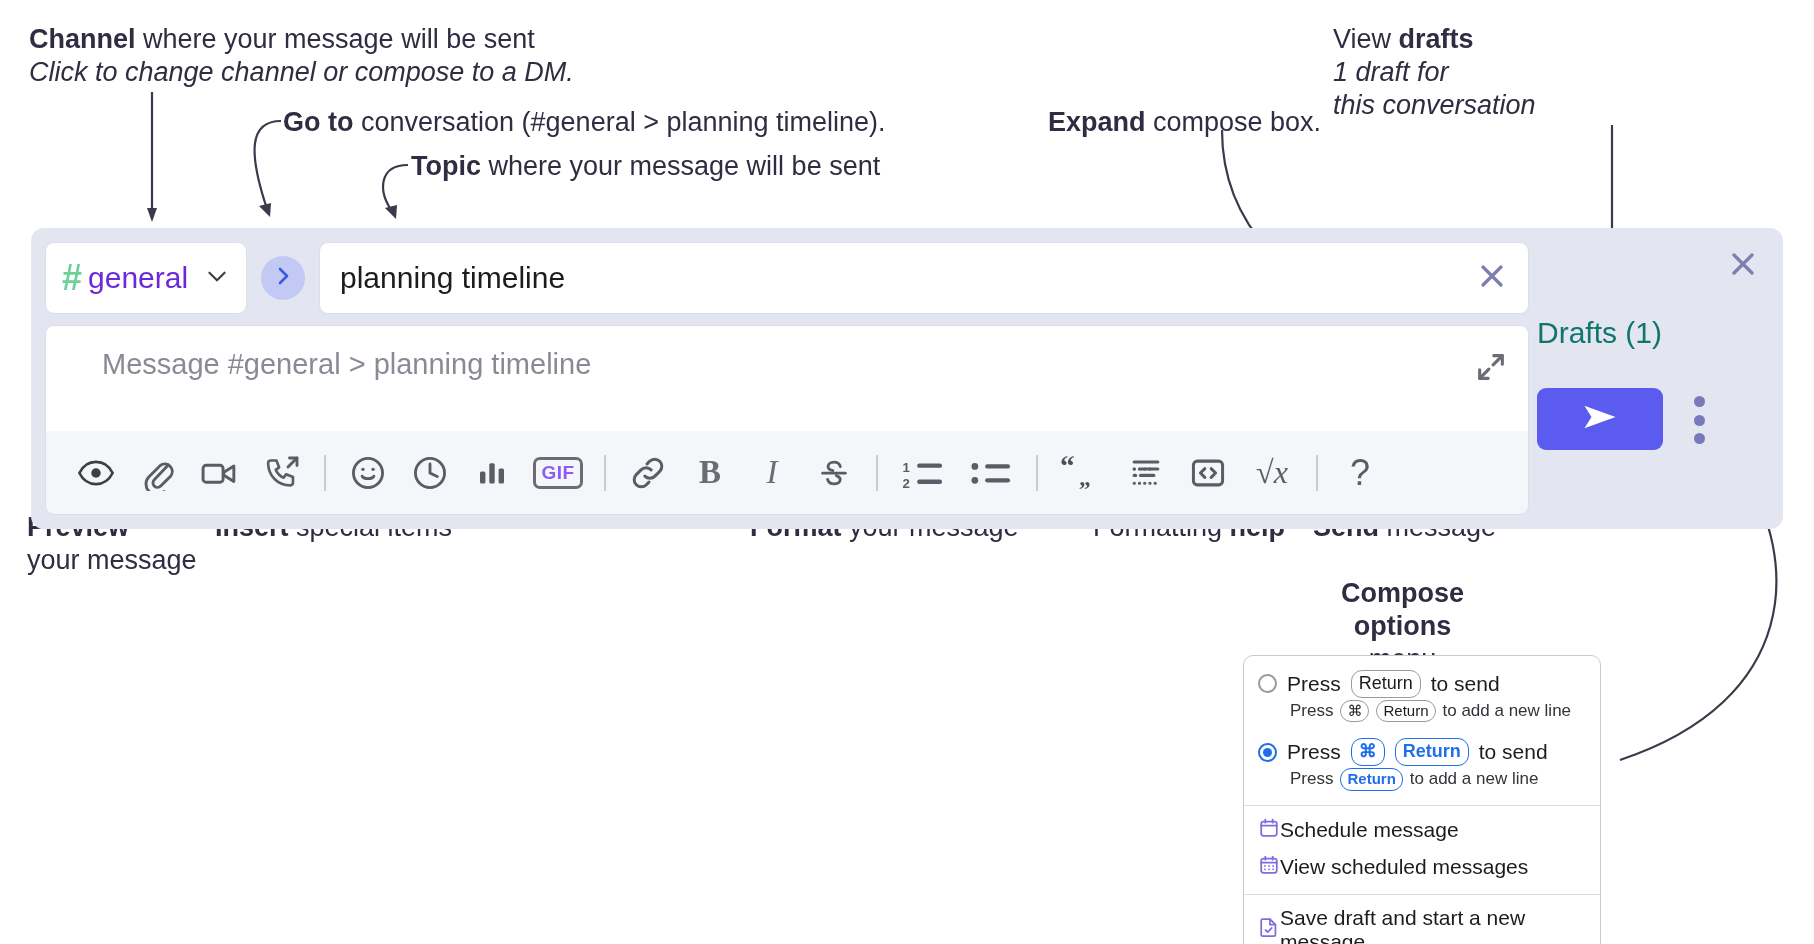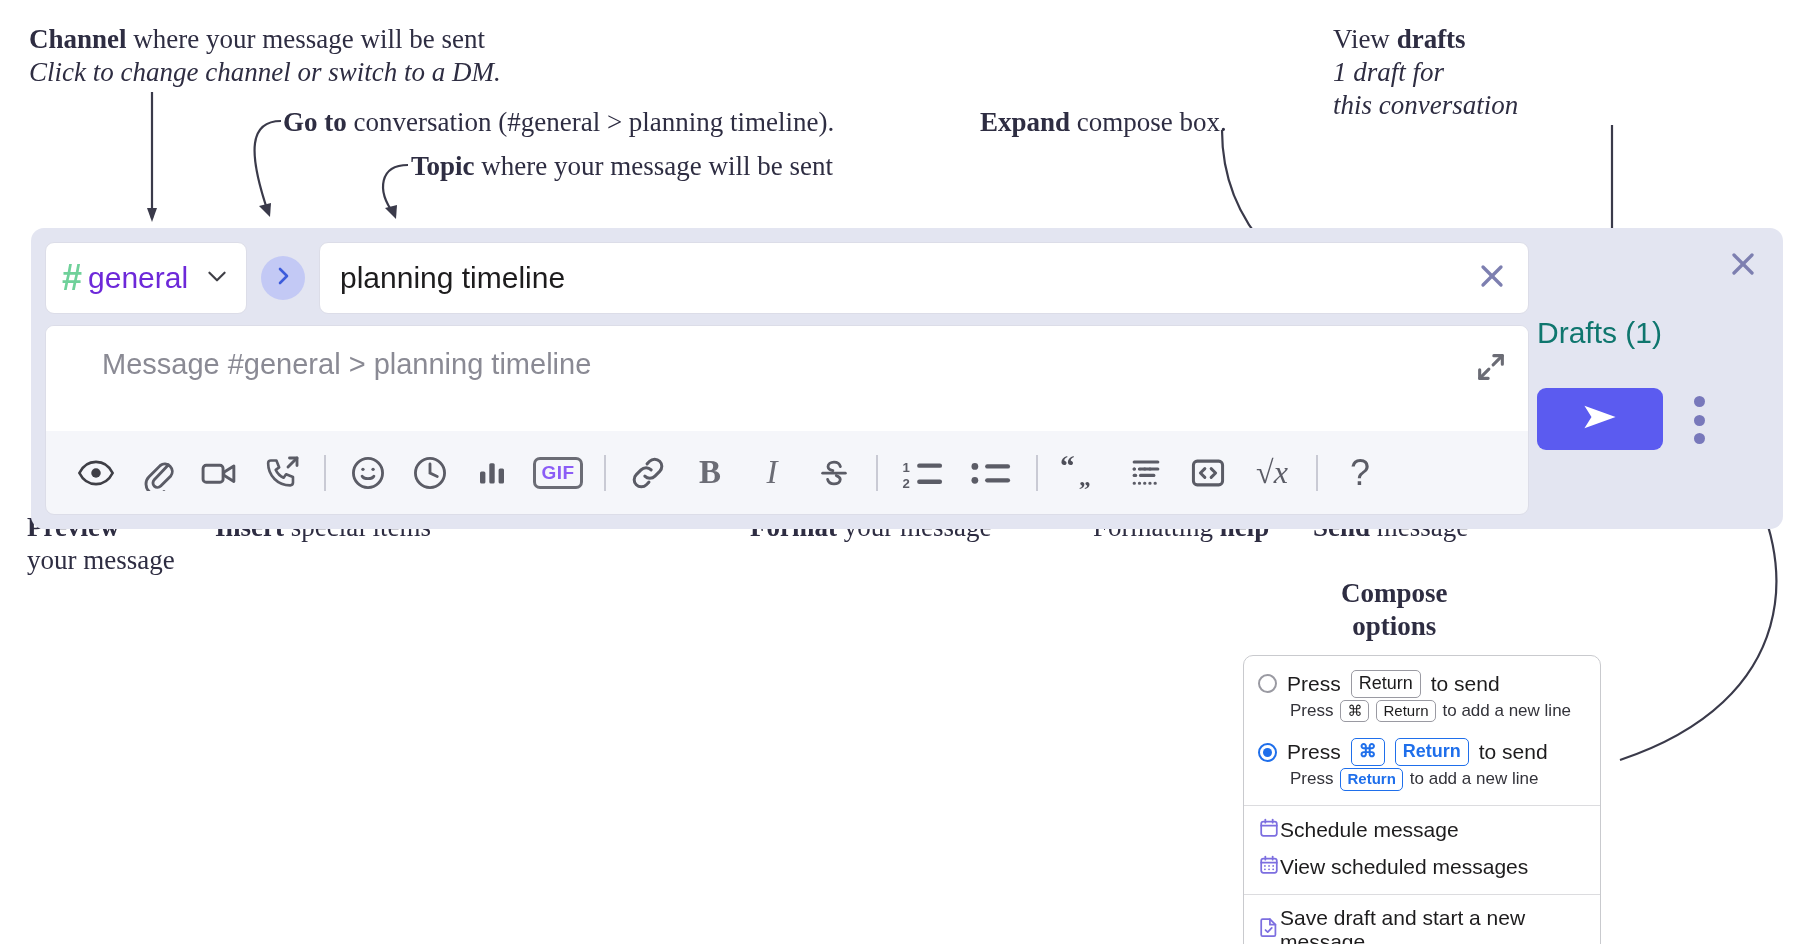--- a/index.html
+++ b/index.html
@@ -11,21 +11,20 @@
   }
   #stage { position: relative; width: 1814px; height: 944px; }
 
   
   .anno {
     position: absolute;
     color: #2e2d42;
     font-size: 27px;
     line-height: 1.22;
     white-space: nowrap;
-    font-family: Liberation Serif, serif;
   }
   .anno b { font-weight: 700; }
   .anno i { font-style: italic; }
 
   
   #lines { position: absolute; left: 0; top: 0; width: 1814px; height: 944px; pointer-events: none; }
 
   
   #compose {
     position: absolute;
@@ -151,52 +150,52 @@
   .radio {
     width: 19px; height: 19px; border-radius: 50%;
     border: 2px solid #9a9aa2; flex: none; background: #fff;
   }
   .radio.on { border-color: #1f6feb; position: relative; }
   .radio.on::after {
     content: ""; position: absolute; left: 3px; top: 3px;
     width: 9px; height: 9px; border-radius: 50%; background: #1f6feb;
   }
   .key {
-    border: 1px solid #9a9aa2; border-radius: 5px;
+    border: 1px solid #9a9aa2; border-radius: 11px;
     padding: 1px 7px 2px 7px; font-size: 18px; color: #1d1c1d;
     background: #fff; white-space: nowrap; line-height: 1.25;
   }
   .key.sm { font-size: 15px; padding: 1px 6px; }
   .key.blue { border-color: #1f6feb; color: #1f6feb; font-weight: 700; }
   .key.blue.sm { font-weight: 600; }
   .mdiv { height: 1px; background: #dcdcdf; margin: 8px 0 6px 0; }
   .mitem {
     display: flex; align-items: center; 
     padding: 5px 14px; font-size: 21px; color: #1d1c1d; cursor: pointer;
   }
 </style>
 </head>
 <body>
 
 <div id="stage">
 
   <div class="anno" style="left:29px; top:23px;">
     <div><b>Channel</b><span> where your message will be sent</span></div>
-    <div><i>Click to change channel or switch to a DM.</i></div>
+    <div><i>Click to change channel or compose to a DM.</i></div>
   </div>
 
   <div class="anno" style="left:283px; top:106px;">
     <b>Go to</b><span> conversation (#general &gt; planning timeline).</span>
   </div>
 
   <div class="anno" style="left:411px; top:150px;">
     <b>Topic</b><span> where your message will be sent</span>
   </div>
 
-  <div class="anno" style="left:980px; top:106px;">
+  <div class="anno" style="left:1048px; top:106px;">
     <b>Expand</b><span> compose box.</span>
   </div>
 
   <div class="anno" style="left:1333px; top:23px;">
     <div><span>View </span><b>drafts</b></div>
     <div><i>1 draft for</i></div>
     <div><i>this conversation</i></div>
   </div>
 
   <div class="anno" style="left:27px; top:511px;">

